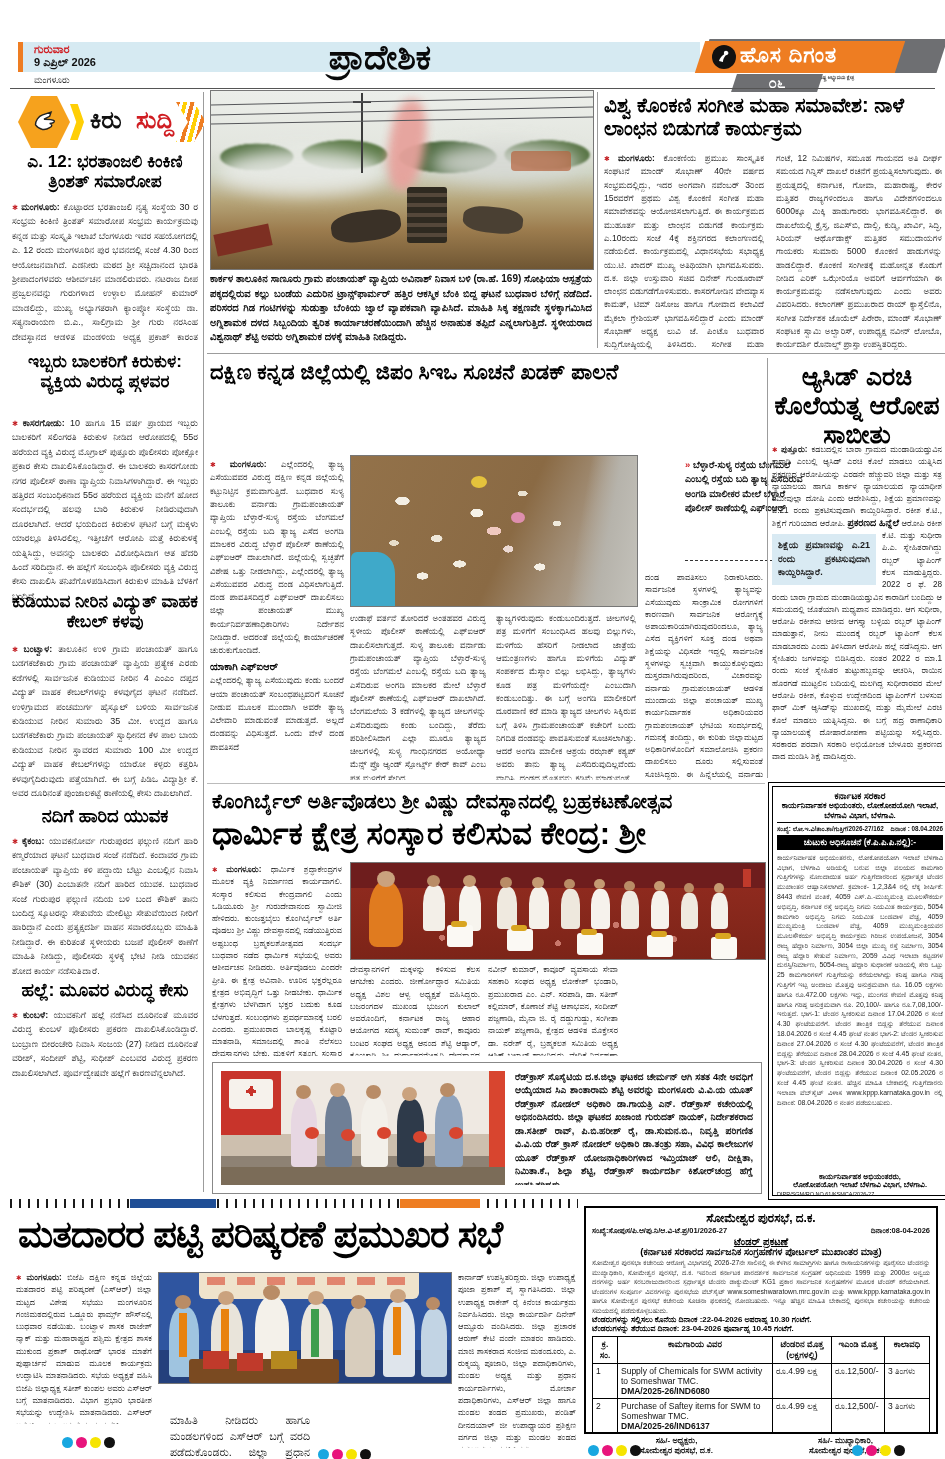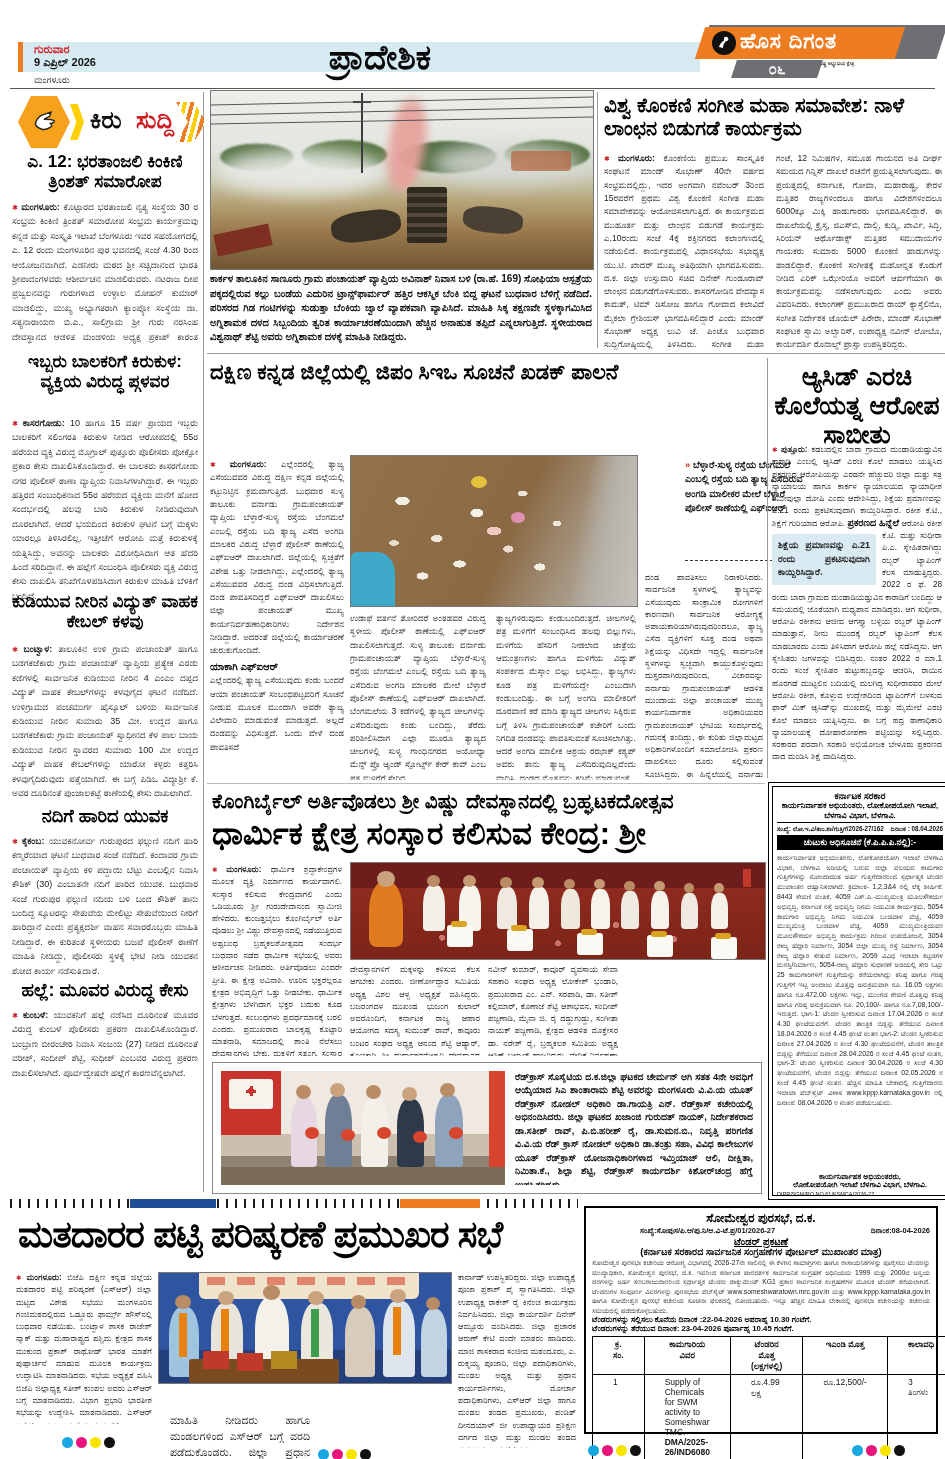--- a/index.html
+++ b/index.html
@@ -18,36 +18,36 @@
   .blue-band{background:#d6eaf2;}
   .black-bar{background:#000;color:#fff;font-weight:bold;text-align:center;}
   .quote{border-bottom:1px dashed #333;font-weight:bold;line-height:1.5;}
   .quote::before{content:"» ";color:#d01d22;font-weight:bold;}
   .hbox{background:#d9eaf3;font-weight:bold;padding:5px 6px;line-height:1.5;}
   .notice{border:1px solid #000;box-shadow:0 0 0 3px #fff,0 0 0 4px #000;font-size:8px;}
   .tickstrip{background:repeating-linear-gradient(90deg,#1b1b1b 0 2px,transparent 2px 9px);}
   .dotgrp span{display:inline-block;width:11px;height:11px;border-radius:50%;margin-right:3px;}
   .c1{background:#18a7e0;} .c2{background:#e8147c;} .c3{background:#f6e400;} .c4{background:#111;}
   table.tnd{border-collapse:collapse;width:100%;font-size:8.5px;}
-  table.tnd th,table.tnd td{border:1px solid #000;padding:2px 20px;vertical-align:top;}
+  table.tnd th,table.tnd td{border:1px solid #000;padding:2px 3px;vertical-align:top;}
   .fig{position:absolute;}
 </style>
 </head>
 <body>
 
 <div class="page">
 
   <div class="abs blue-band" style="left:18px;top:42px;width:682px;height:30px;"></div>
   <div class="abs" style="left:18px;top:42px;width:5px;height:30px;background:#ee7d22;"></div>
   <div class="abs" style="left:34px;top:43px;font-size:11px;font-weight:bold;color:#d01d22;">ಗುರುವಾರ</div>
   <div class="abs" style="left:34px;top:56px;font-size:11px;font-weight:bold;color:#111;">9 ಎಪ್ರಿಲ್ 2026</div>
   <div class="abs" style="left:34px;top:75px;font-size:9px;color:#111;">ಮಂಗಳೂರು</div>
   <div class="abs ctr" style="left:250px;top:38px;width:260px;font-size:34px;font-weight:900;color:#090909;">ಪ್ರಾದೇಶಿಕ</div>
 
-  <div class="abs" style="left:698px;top:22px;width:247px;height:56px;">
+  <div class="abs" style="left:698px;top:36px;width:247px;height:56px;">
     <div class="abs" style="left:6px;top:3px;width:238px;height:34px;background:#6e6f72;transform:skewX(-18deg);"></div>
     <div class="abs" style="left:2px;top:5px;width:200px;height:32px;background:#ee7d22;transform:skewX(-18deg);"></div>
     <div class="abs" style="left:14px;top:9px;width:24px;height:24px;background:#111;border-radius:50%;">
       <svg viewBox="0 0 24 24" width="24" height="24">
           <path d="M7 16c2-6 8-9 10-8-3 1-6 5-6 9z" fill="#fff"></path>
           <circle cx="14" cy="8" r="2.2" fill="#fff"></circle>
         </svg>
     </div>
     <div class="abs" style="left:42px;top:7px;font-size:21px;font-weight:900;color:#fff;letter-spacing:1px;">ಹೊಸ ದಿಗಂತ</div>
     <div class="abs" style="left:120px;top:38px;font-size:5px;font-weight:bold;color:#333;">ರಾಷ್ಟ್ರ ಅಭ್ಯುದಯ ಕ್ಷೇತ್ರ</div>
@@ -155,21 +155,21 @@
   <div class="abs hl ctr" style="left:772px;top:362px;width:170px;height:78px;font-size:25px;">ಆ್ಯಸಿಡ್ ಎರಚಿ ಕೊಲೆಯತ್ನ ಆರೋಪ ಸಾಬೀತು</div>
   <div class="abs kn" style="left:772px;top:444px;width:170px;height:336px;font-size:8.2px;line-height:1.5;">
     <span class="dl">ಪುತ್ತೂರು:</span>
     <span>ಕಡಬದಲ್ಲಿನ ಬಾರಾ ಗ್ರಾಮದ ಮಂಡಾಡಿಯಡ್ತುವಿನ ಕಾರಾಡಿ ಎಂಬಲ್ಲಿ ಆ್ಯಸಿಡ್ ಎರಚಿ ಕೊಲೆ ಮಾಡಲು ಯತ್ನಿಸಿದ ಪ್ರಕರಣದ ಆರೋಪಿಯನ್ನು ಎರಡನೇ ಹೆಚ್ಚುವರಿ ಜಿಲ್ಲಾ ಮತ್ತು ಸತ್ರ ನ್ಯಾಯಾಲಯ ಹಾಗೂ ಕಾರ್ಕಳ ನ್ಯಾಯಾಲಯದ ನ್ಯಾಯಾಧೀಶ ಸಮೀವುಲ್ಲಾ ದೋಷಿ ಎಂದು ಆದೇಶಿಸಿದ್ದು, ಶಿಕ್ಷೆಯ ಪ್ರಮಾಣವನ್ನು ಎ.21 ರಂದು ಪ್ರಕಟಿಸುವುದಾಗಿ ಕಾಯ್ದಿರಿಸಿದ್ದಾರೆ. ರಕೀಶ ಕೆ.ಟಿ., ಶಿಕ್ಷೆಗೆ ಗುರಿಯಾದ ಆರೋಪಿ.</span>
     <div class="hbox" style="float:left;width:92px;margin:4px 6px 3px 0;font-size:9px;">ಶಿಕ್ಷೆಯ ಪ್ರಮಾಣವನ್ನು ಎ.21 ರಂದು ಪ್ರಕಟಿಸುವುದಾಗಿ ಕಾಯ್ದಿರಿಸಿದ್ದಾರೆ.</div>
     <span class="hl" style="font-size:9.5px;">ಪ್ರಕರಣದ ಹಿನ್ನೆಲೆ</span>
     <span>ಆರೋಪಿ ರಕೀಶ ಕೆ.ಟಿ. ಮತ್ತು ಸುಧೀರಾ ಪಿ.ಎ. ಸ್ನೇಹಿತರಾಗಿದ್ದು ರಬ್ಬರ್ ಟ್ಯಾಪಿಂಗ್ ಕೆಲಸ ಮಾಡುತ್ತಿದ್ದರು. 2022 ರ ಫೆ. 28 ರಂದು ಬಾರಾ ಗ್ರಾಮದ ಮಂಡಾಡಿಯಡ್ತುವಿನ ಕಾರಾಡಿಗೆ ಬಂದಿದ್ದು ಆ ಸಮಯದಲ್ಲಿ ಜೊತೆಯಾಗಿ ಮಧ್ಯಪಾನ ಮಾಡಿದ್ದರು. ಆಗ ಸುಧೀರಾ, ಆರೋಪಿ ರಕೀಶನು ಆಜೀವ ಆಗಸ್ತ್ಯಾ ಬಳ್ಳಿಯ ರಬ್ಬರ್ ಟ್ಯಾಪಿಂಗ್ ಮಾಡುತ್ತಾನೆ, ನೀನು ಮುಂದಕ್ಕೆ ರಬ್ಬರ್ ಟ್ಯಾಪಿಂಗ್ ಕೆಲಸ ಮಾಡಬಾರದು ಎಂದು ತಿಳಿಸಿದಾಗ ಆರೋಪಿ ಹಲ್ಲೆ ನಡೆಸಿದ್ದನು. ಆಗ ಸ್ನೇಹಿತರು ಜಗಳವನ್ನು ಬಿಡಿಸಿದ್ದರು. ನಂತರ 2022 ರ ಮಾ.1 ರಂದು ಸಂಜೆ ಸ್ನೇಹಿತರ ತುಟ್ಟುಹಬ್ಬವನ್ನು ಆಚರಿಸಿ, ರಾಯಿನ ಹೊರಗಡೆ ಮುಟ್ಟಲಿನ ಬದಿಯಲ್ಲಿ ಮಲಗಿದ್ದ ಸುಧೀರಾರವರ ಮೇಲೆ ಆರೋಪಿ ರಕೀಶ, ಕೊಳ್ಳುವ ಉದ್ದೇಶದಿಂದ ಟ್ಯಾಪಿಂಗ್‌ಗೆ ಬಳಸುವ ಫಾರ್ ಮಿಕ್ ಆ್ಯಸಿಡ್‌ನ್ನು ಮುಖದಲ್ಲಿ ಮತ್ತು ಮೈಮೇಲೆ ಎರಚಿ ಕೊಲೆ ಮಾಡಲು ಯತ್ನಿಸಿದ್ದನು. ಈ ಬಗ್ಗೆ ಹದ್ರ ಠಾಣಾಧಿಕಾರಿ ನ್ಯಾಯಾಲಯಕ್ಕೆ ದೋಷಾರೋಪಣಾ ಪಟ್ಟಿಯನ್ನು ಸಲ್ಲಿಸಿದ್ದರು. ಸರಕಾರದ ಪರವಾಗಿ ಸರಕಾರಿ ಅಭಿಯೋಜಕ ಬೇಳೂರು ಪ್ರಕರಣದ ವಾದ ಮಂಡಿಸಿ ಶಿಕ್ಷೆ ವಾದಿಸಿದ್ದರು.</span>
   </div>
 
   <div class="hrule" style="left:207px;top:783px;width:558px;background:#bbb;"></div>
-  <div class="abs hl" style="left:212px;top:790px;width:550px;height:26px;font-size:20px;">ಕೊಂಗಿರ್ಬೈಲ್ ಅರ್ತಿವೊಡಲು ಶ್ರೀ ವಿಷ್ಣು ದೇವಸ್ಥಾನದಲ್ಲಿ ಬ್ರಹ್ಘಟಕದೋತ್ಸವ</div>
+  <div class="abs hl" style="left:212px;top:790px;width:550px;height:26px;font-size:20px;">ಕೊಂಗಿರ್ಬೈಲ್ ಅರ್ತಿವೊಡಲು ಶ್ರೀ ವಿಷ್ಣು ದೇವಸ್ಥಾನದಲ್ಲಿ ಬ್ರಹ್ರಕಟಣೋತ್ಸವ</div>
   <div class="abs hl" style="left:212px;top:816px;width:550px;height:42px;font-size:31px;font-weight:900;">ಧಾರ್ಮಿಕ ಕ್ಷೇತ್ರ ಸಂಸ್ಕಾರ ಕಲಿಸುವ ಕೇಂದ್ರ: ಶ್ರೀ</div>
 
   <div class="abs kn" style="left:212px;top:864px;width:130px;height:192px;font-size:8.2px;line-height:1.5;">
     <span class="dl">ಮಂಗಳೂರು:</span>
     <span>ಧಾರ್ಮಿಕ ಶ್ರದ್ಧಾಕೇಂದ್ರಗಳ ಮೂಲಕ ವ್ಯಕ್ತಿ ನಿರ್ಮಾಣದ ಕಾರ್ಯವಾಗಲಿ. ಸಂಸ್ಕಾರ ಕಲಿಸುವ ಕೇಂದ್ರವಾಗಲಿ ಎಂದು ಒಡಿಯೂರು ಶ್ರೀ ಗುರುದೇವಾನಂದ ಸ್ವಾಮೀಜಿ ಹೇಳಿದರು. ಕುಂಜತ್ತಬೈಲು ಕೊಂಗಿರ್ಬೈಲ್ ಅರ್ತಿ ವೊಡಲು ಶ್ರೀ ವಿಷ್ಣು ದೇವಸ್ಥಾನದಲ್ಲಿ ನಡೆಯುತ್ತಿರುವ ಅಷ್ಟಬಂಧ ಬ್ರಹ್ಮಕಲಶೋತ್ಸವದ ಸಂದರ್ಭ ಬುಧವಾರ ನಡೆದ ಧಾರ್ಮಿಕ ಸಭೆಯಲ್ಲಿ ಅವರು ಆಶೀರ್ವಚನ ನೀಡಿದರು. ಅರ್ತಿವೊಡಲು ಎಂದರೇ ಪ್ರೀತಿ. ಈ ಕ್ಷೇತ್ರ ಅವಿನಾಶಿ. ಊರಿನ ಭಕ್ತರೆಲ್ಲರೂ ಕ್ಷೇತ್ರದ ಅಭಿವೃದ್ಧಿಗೆ ಒತ್ತು ನೀಡಬೇಕು. ಧಾರ್ಮಿಕ ಕ್ಷೇತ್ರಗಳು ಬೆಳಗಿದಾಗ ಭಕ್ತರ ಬದುಕು ಕೂಡ ಬೆಳಗುತ್ತದೆ. ಸಂಬಂಧಗಳು ಪ್ರವರ್ಧಮಾನಕ್ಕೆ ಬರಲಿ ಎಂದರು. ಪ್ರಮುಖರಾದ ಬಾಲಕೃಷ್ಣ ಕೊಟ್ಟಾರಿ ಮಾತನಾಡಿ, ಸಮಾಜದಲ್ಲಿ ಶಾಂತಿ ನೆಲೆಸಲು ದೇವಸ್ಥಾನಗಳು ಬೇಕು. ಮಕ್ಕಳಿಗೆ ಸತ್ಸಂಗ, ಸಂಸ್ಕಾರ ಬೋಧಿಸುವ ಕೆಲಸ ಹೆತ್ತವರಿಂದ ಆಗಬೇಕು. ಧಾರ್ಮಿಕ ಶಿಕ್ಷಣ ನೀಡುವ</span>
   </div>
 
   <div class="photo" style="left:350px;top:862px;width:414px;height:96px;background:linear-gradient(180deg,#6e1d1d 0 26%,#8e2a1e 26%,#7c2418 100%);">
     <div class="fig" style="left:0;top:25px;width:414px;height:71px;background:radial-gradient(5px 5px at 10% 40%,#c8776a 60%,transparent 62%),radial-gradient(5px 5px at 22% 70%,#c8776a 60%,transparent 62%),radial-gradient(5px 5px at 36% 50%,#c8776a 60%,transparent 62%),radial-gradient(5px 5px at 50% 78%,#c8776a 60%,transparent 62%),radial-gradient(5px 5px at 64% 52%,#c8776a 60%,transparent 62%),radial-gradient(5px 5px at 78% 72%,#c8776a 60%,transparent 62%),radial-gradient(5px 5px at 90% 46%,#c8776a 60%,transparent 62%);"></div>
     <div class="fig" style="left:18px;top:18px;width:34px;height:66px;background:#e07b1f;border-radius:45% 45% 8px 8px;"></div>
@@ -276,21 +276,21 @@
     <div class="fig" style="left:267px;top:24px;width:14px;height:13px;background:#b98c66;border-radius:50%;"></div>
     <div class="fig" style="left:30px;top:86px;width:150px;height:24px;background:#7a4a21;border-radius:3px;"></div>
     <div class="fig" style="left:44px;top:78px;width:26px;height:18px;background:#c03a2b;box-shadow:34px 2px #c03a2b,68px 0 #b5891f;"></div>
   </div>
   <div class="abs caption" style="left:170px;top:1388px;width:140px;height:56px;font-size:11px;font-weight:normal;margin-top:25px;">ಮಾಹಿತಿ ನೀಡಿದರು ಹಾಗೂ ಮಂಡಲಗಳಿಂದ ಎಸ್ಆರ್ ಬಗ್ಗೆ ವರದಿ ಪಡೆದುಕೊಂಡರು. ಜಿಲ್ಲಾ ಪ್ರಧಾನ ಕಾರ್ಯದರ್ಶಿ ಯತೀಶ್ ಆರ್ಮರ್ ಪ್ರತಿಕ್ಷಣದ ಬಗ್ಗೆ ಮಂಡಲಗಳಿಂದ</div>
 
   <div class="abs kn" style="left:458px;top:1272px;width:118px;height:176px;font-size:8.2px;line-height:1.5;">ಕಾರ್ನಾಡ್ ಉಪಸ್ಥಿತರಿದ್ದರು. ಜಿಲ್ಲಾ ಉಪಾಧ್ಯಕ್ಷೆ ಪೂಜಾ ಪ್ರಕಾಶ್ ಪೈ ಸ್ವಾಗತಿಸಿದರು. ಜಿಲ್ಲಾ ಉಪಾಧ್ಯಕ್ಷ ರಾಕೇಶ್ ರೈ ಕಿನೆಂಚ ಕಾರ್ಯಕ್ರಮ ನಿರ್ವಹಿಸಿದರು. ಜಿಲ್ಲಾ ಕಾರ್ಯದರ್ಶಿ ದಿನೇಶ್ ಆಮ್ಟೂರು ವಂದಿಸಿದರು. ಜಿಲ್ಲಾ ಪ್ರಚಾರಕ ಆರುಣ್ ಕೇಟಿ ವಂದೇ ಮಾತರಂ ಹಾಡಿದರು. ಮಾಜಿ ಶಾಸಕರಾದ ಸಂಜೀವ ಮಠಂದೂರು, ಎ. ರುಕ್ಮಯ್ಯ ಪೂಜಾರಿ, ಜಿಲ್ಲಾ ಪದಾಧಿಕಾರಿಗಳು, ಮಂಡಲ ಅಧ್ಯಕ್ಷ ಮತ್ತು ಪ್ರಧಾನ ಕಾರ್ಯದರ್ಶಿಗಳು, ಮೋರ್ಚಾ ಪದಾಧಿಕಾರಿಗಳು, ಎಸ್ಆರ್ ಜಿಲ್ಲಾ ಹಾಗೂ ಮಂಡಲ ತಂಡದ ಪ್ರಮುಖರು, ಪಂಡಿತ್ ದೀನದಯಾಳ್ ಜೀ ಉಪಾಧ್ಯಾಯರ ಪ್ರಶಿಕ್ಷಣ ವರ್ಗದ ಜಿಲ್ಲಾ ಮತ್ತು ಮಂಡಲ ತಂಡದ ಪ್ರಮುಖರು ಭಾಗವಹಿಸಿದ್ದರು.</div>
 
   <div class="abs" style="left:584px;top:1206px;width:354px;height:228px;border:2px solid #000;padding:4px 6px;box-sizing:border-box;background:#fff;">
     <div class="ctr hl" style="font-size:12px;">ಸೋಮೇಶ್ವರ ಪುರಸಭೆ, ದ.ಕ.</div>
-    <div style="display:flex;justify-content:space-between;font-size:7.5px;font-weight:bold;margin-left:48px;">
+    <div style="display:flex;justify-content:space-between;font-size:7.5px;font-weight:bold;">
       <span>ಸಂಖ್ಯೆ:ಸೋಪುಸ/ಪಿ.ಆ/ಪು.ನಿ/ಆ.ವಿ-ಟೆ.ಪ್ರ/01/2026-27</span>
       <span>ದಿನಾಂಕ:08-04-2026</span>
     </div>
     <div class="ctr hl" style="font-size:10px;text-decoration:underline;">ಟೆಂಡರ್ ಪ್ರಕಟಣೆ</div>
     <div class="ctr hl" style="font-size:9.5px;">(ಕರ್ನಾಟಕ ಸರಕಾರದ ಸಾರ್ವಜನಿಕ ಸಂಗ್ರಹಣೆಗಳ ಪೋರ್ಟಲ್ ಮುಖಾಂತರ ಮಾತ್ರ)</div>
     <div class="kn" style="font-size:6.8px;line-height:1.4;height:58px;">ಸೋಮೇಶ್ವರ ಪುರಸಭಾ ಕಚೇರಿಯ ಆರೋಗ್ಯ ವಿಭಾಗದಲ್ಲಿ 2026-27ನೇ ಸಾಲಿನಲ್ಲಿ ಈ ಕೆಳಗಿನ ಸಾಮಾಗ್ರಿಗಳು ಹಾಗೂ ರಾಸಾಯನಿಕಗಳನ್ನು ಪೂರೈಸಲು ಟೆಂಡರನ್ನು ಮುಖ್ಯಾಧಿಕಾರಿ, ಸೋಮೇಶ್ವರ ಪುರಸಭೆ, ದ.ಕ. ಇವರಿಂದ ಕರ್ನಾಟಕ ಪಾರದರ್ಶಕ ಸಾರ್ವಜನಿಕ ಸಂಗ್ರಹಣೆ ಅಧಿನಿಯಮ 1999 ಮತ್ತು 2000ದ ಅನ್ವಯ ದರಗಳನ್ನು ಅರ್ಹ ಸರಬರಾಜುದಾರರಿಂದ ಸ್ಪರ್ಧಾತ್ಮಕ ಟೆಂಡರು ಡಾಕ್ಯುಮೆಂಟ್ KG1 ಪ್ರಕಾರ ಸಾರ್ವಜನಿಕ ಸಂಗ್ರಹಣೆಗಳ ಮೂಲಕ ಟೆಂಡರ್ ಕರೆಯಲಾಗಿದೆ. ಟೆಂಡರುಗಳ ಸಂಪೂರ್ಣ ವಿವರಗಳನ್ನು ಪುರಸಭೆಯ ವೆಬ್‌ಸೈಟ್ www.someshwaratown.mrc.gov.in ಮತ್ತು www.kppp.karnataka.gov.in ಹಾಗೂ ಸೋಮೇಶ್ವರ ಪುರಸಭೆ ಕಚೇರಿಯ ಸೂಚನಾ ಫಲಕದಲ್ಲಿ ನೋಡಬಹುದು. ಇನ್ನೂ ಹೆಚ್ಚಿನ ಮಾಹಿತಿ ಬೇಕಾದಲ್ಲಿ ಪುರಸಭಾ ಕಚೇರಿಯನ್ನು ಕಚೇರಿಯ ಸಮಯದಲ್ಲಿ ಪಡೆದುಕೊಳ್ಳಬಹುದು.</div>
     <div class="hl" style="font-size:7.8px;">ಟೆಂಡರುಗಳನ್ನು ಸಲ್ಲಿಸಲು ಕೊನೆಯ ದಿನಾಂಕ :22-04-2026 ಅಪರಾಹ್ನ 10.30 ಗಂಟೆಗೆ.</div>
     <div class="hl" style="font-size:7.8px;margin-bottom:2px;">ಟೆಂಡರುಗಳನ್ನು ತೆರೆಯುವ ದಿನಾಂಕ: 23-04-2026 ಪೂರ್ವಾಹ್ನ 10.45 ಗಂಟೆಗೆ.</div>
     <table class="tnd">
       <tbody>

